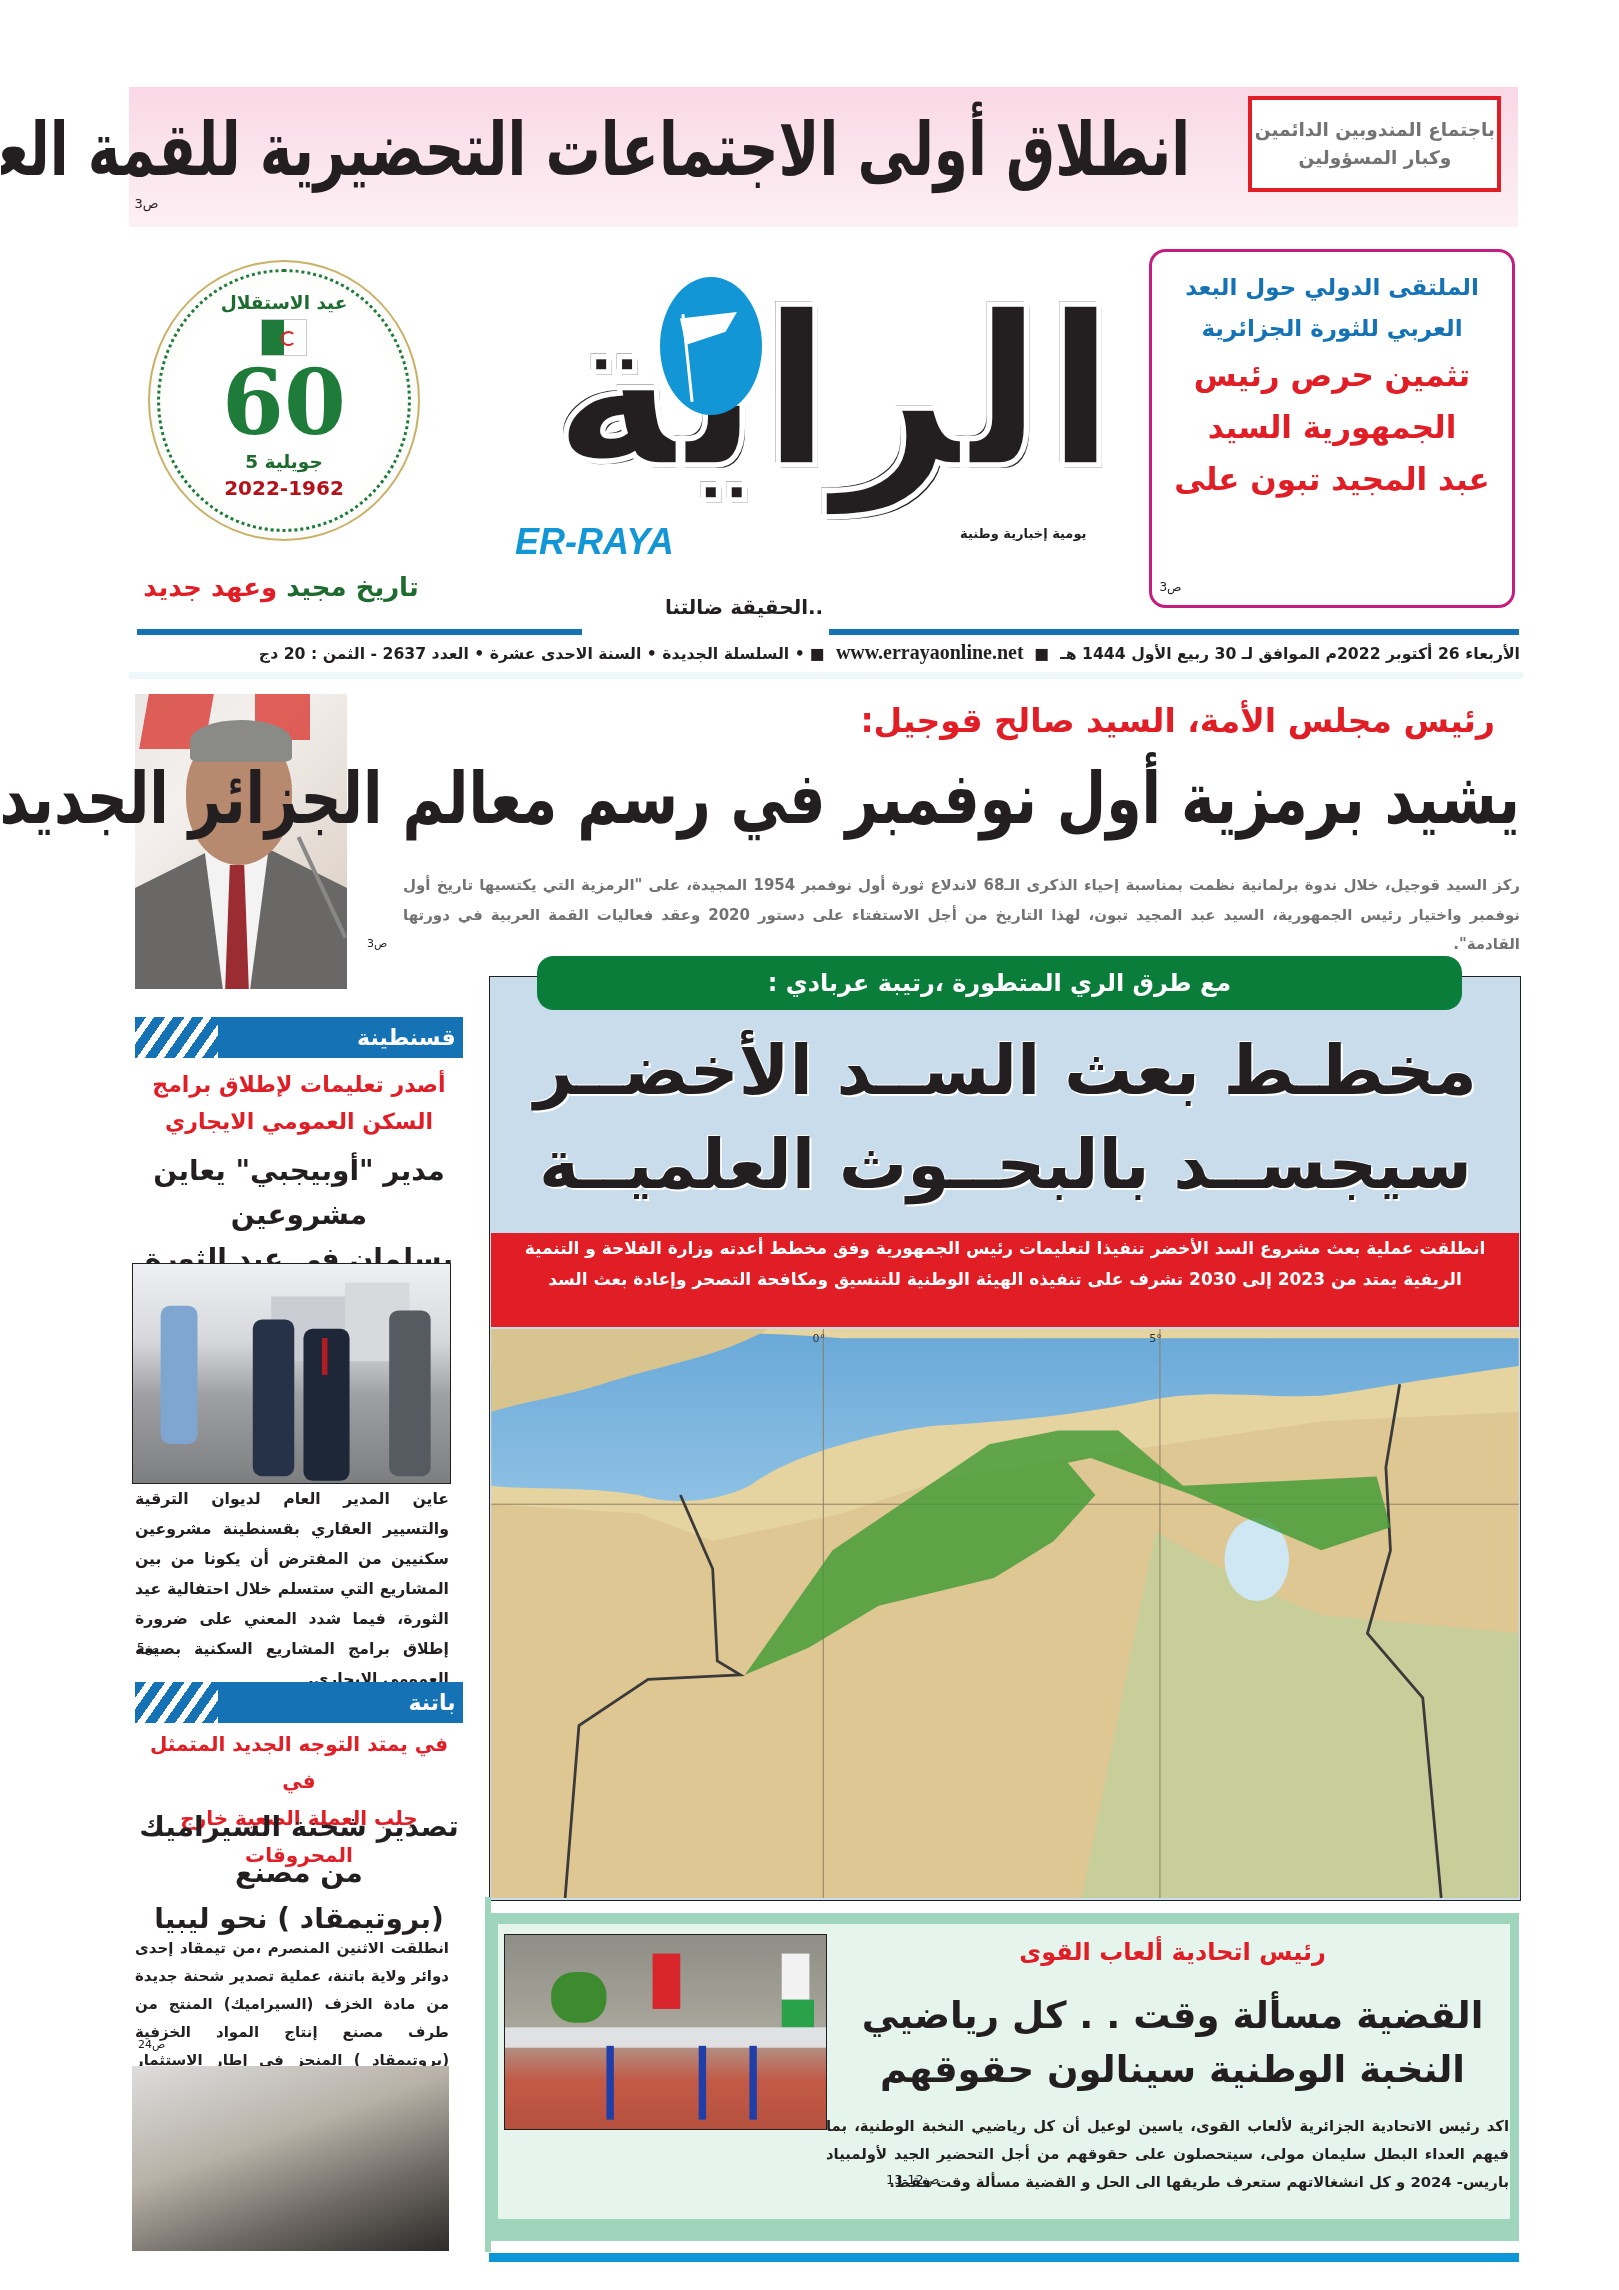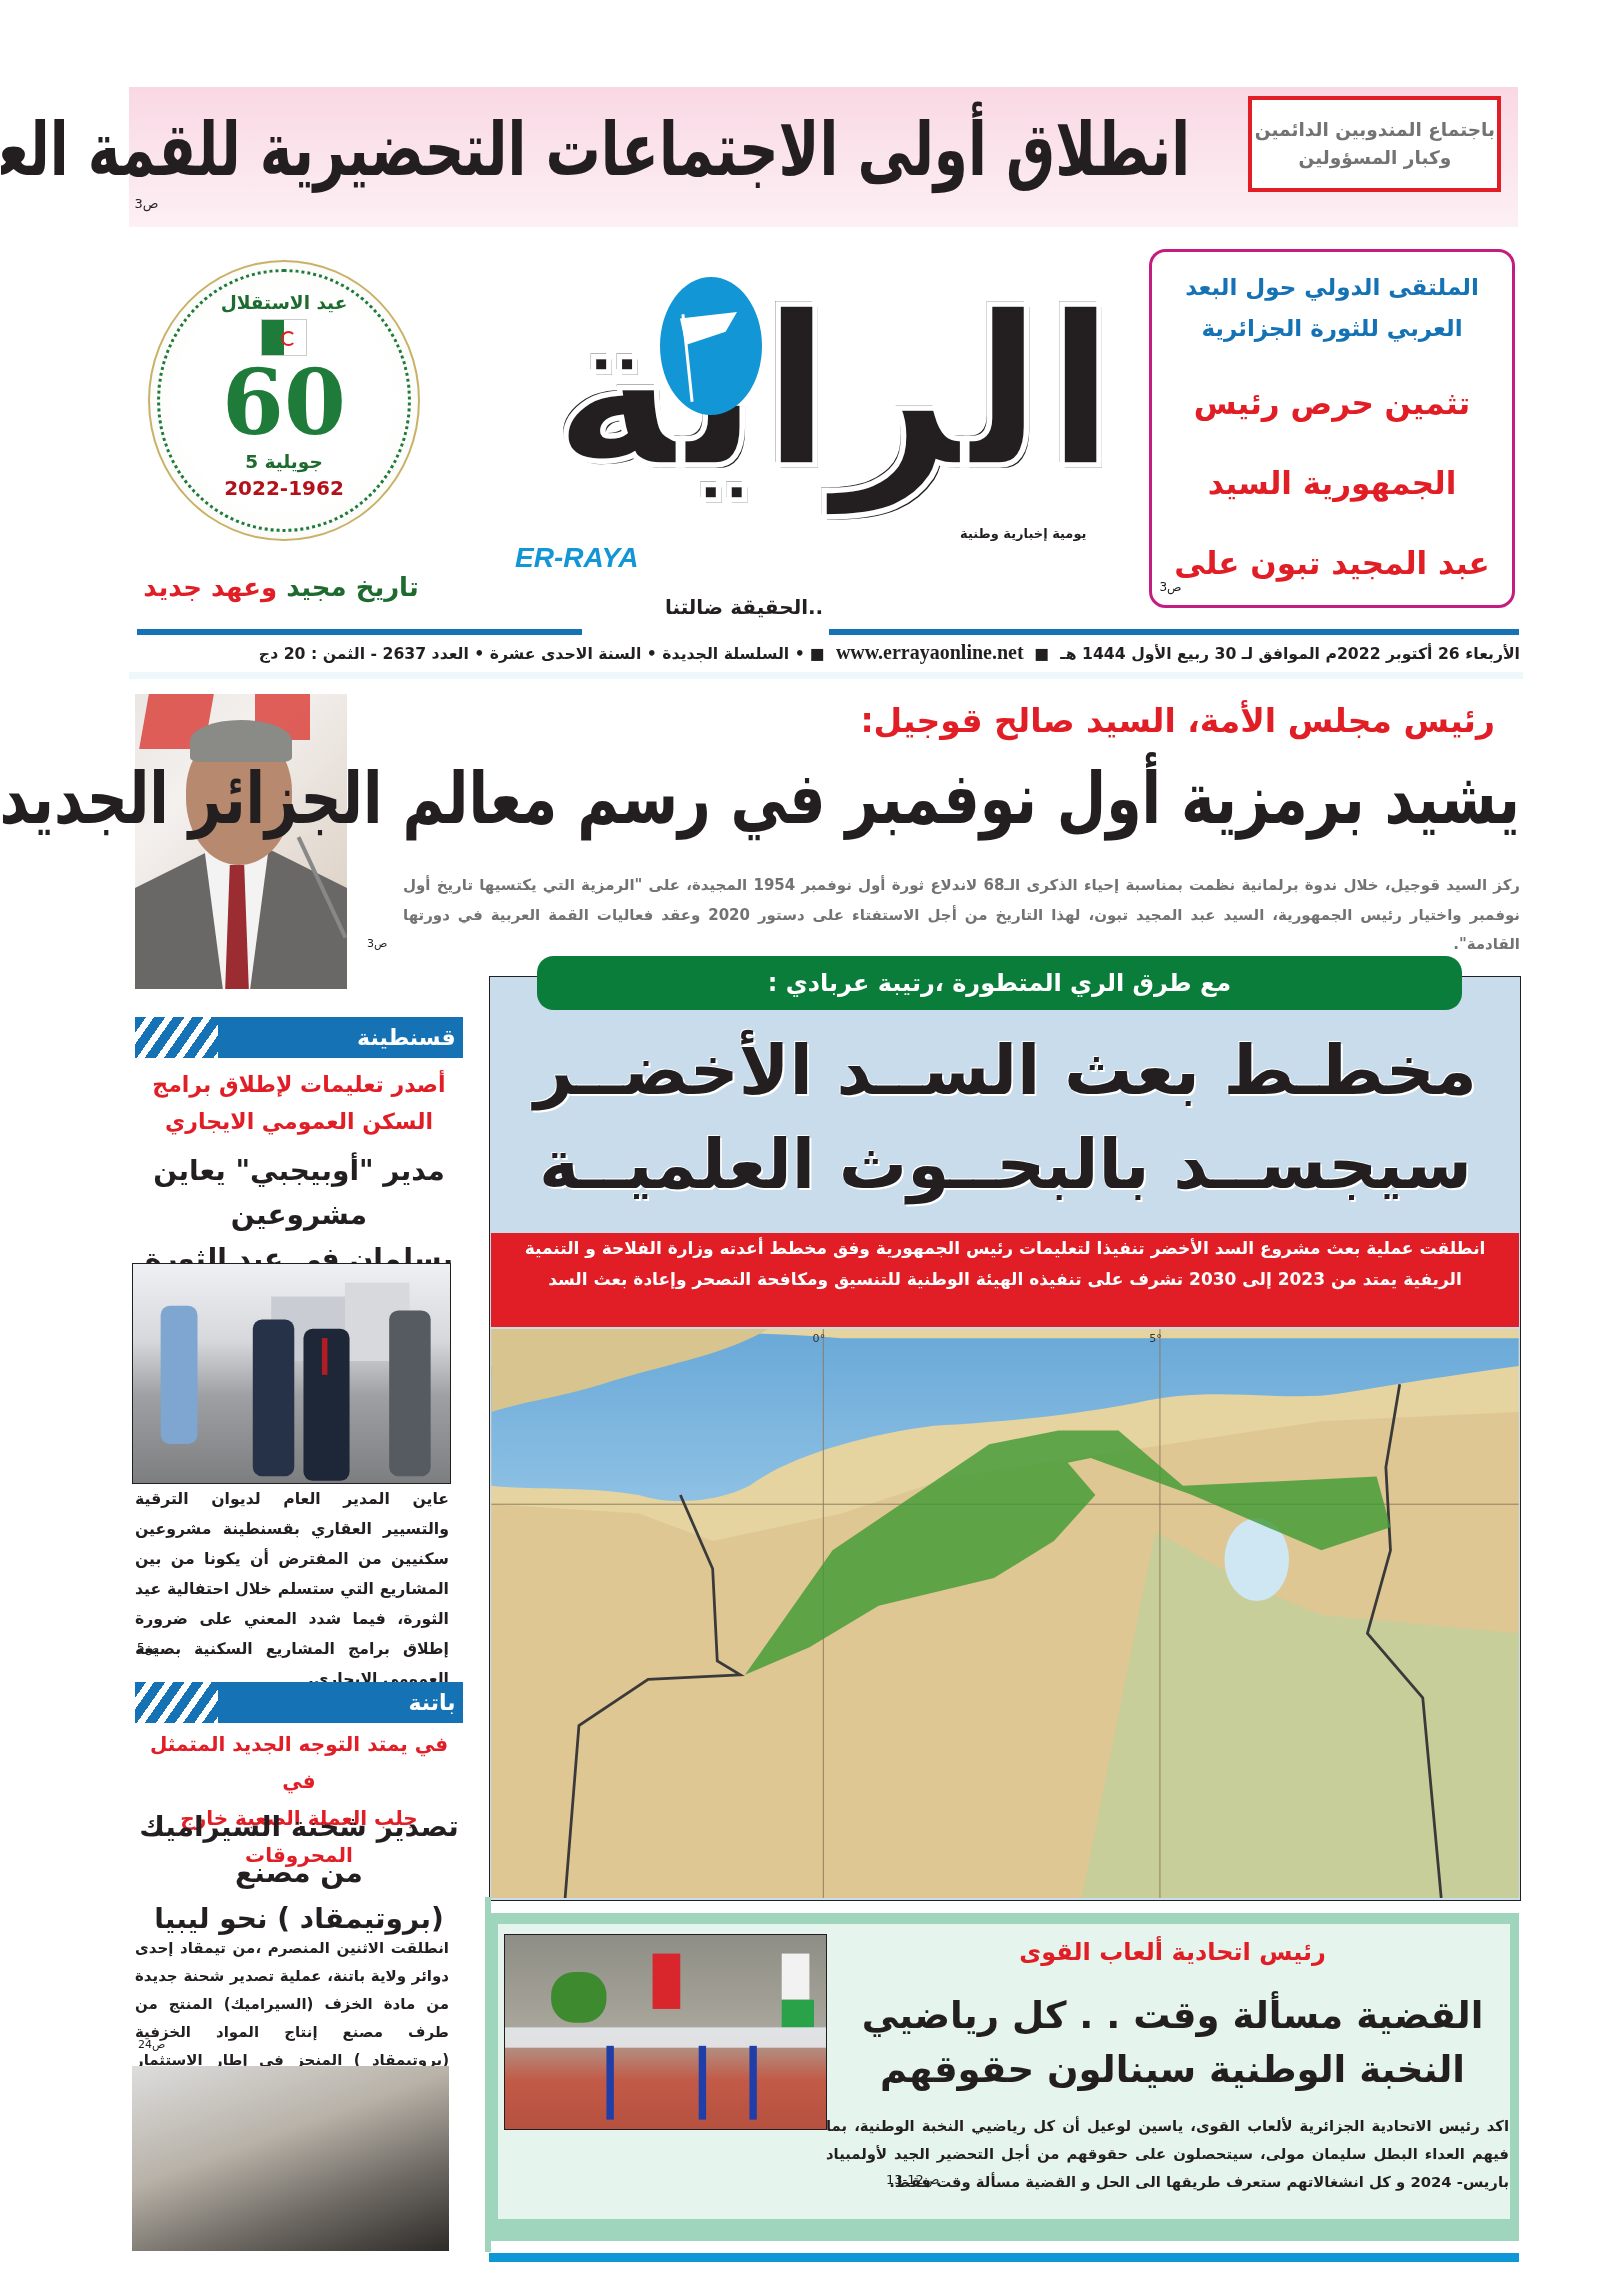--- a/index.html
+++ b/index.html
@@ -21,26 +21,26 @@
   #logo-num{top:88px;font-size:89px;color:#1e7b3a;font-family:"DejaVu Serif",serif;padding-left:32px;}
   #logo-july{top:189px;color:#1e6b2f;font-size:18.5px;}
   #logo-years{top:214px;color:#b3121a;font-size:20px;}
   #slogan{left:138px;top:572px;width:286px;text-align:center;font-weight:bold;font-size:26px;white-space:nowrap;}
   #slogan .g{color:#1e6b2f;} #slogan .r{color:#e11d25;}
   #masthead-name{left:489px;top:277px;width:628px;height:277px;}
   #masthead-name .ar{position:absolute;right:0;top:9.2px;font-size:212px;font-weight:bold;color:#231f20;-webkit-text-stroke:5.5px #fff;text-shadow:0 0 0 #231f20, 2.8px 2.8px 0 #231f20,-2.8px -2.8px 0 #231f20;letter-spacing:-5.5px;line-height:1;}
   #flag-circle{left:660px;top:277px;width:102px;height:138px;border-radius:50%;background:#1296d6;}
   #flag-circle::before{content:"";position:absolute;left:20px;top:35px;width:57px;height:33px;background:#fff;clip-path:polygon(0 20%,100% 0,80% 60%,10% 100%);}
   #flag-circle::after{content:"";position:absolute;left:26px;top:37px;width:2.8px;height:88px;background:#fff;transform:rotate(-6deg);}
-  #er-raya{left:515px;top:542px;font-style:italic;font-weight:bold;font-size:28px;color:#1296d6;font-family:"Liberation Sans",sans-serif;direction:ltr;}
+  #er-raya{left:515px;top:521px;font-style:italic;font-weight:bold;font-size:36px;color:#1296d6;font-family:"Liberation Sans",sans-serif;direction:ltr;}
   #tagline-daily{left:960px;top:526px;font-size:13px;font-weight:bold;color:#231f20;}
   #motto{left:665px;top:595px;font-size:20px;font-weight:bold;color:#231f20;}
   #right-box{left:1149px;top:249px;width:360px;height:353px;border:3.7px solid #c41d7f;border-radius:16.6px;background:#fff;text-align:center;}
   #right-box .blue{color:#1573b5;font-weight:bold;font-size:23px;line-height:41px;}
-  #right-box .red{color:#e11d25;font-weight:bold;font-size:31px;line-height:52px;margin-top:28px;}
+  #right-box .red{color:#e11d25;font-weight:bold;font-size:31px;line-height:52px;}
   #right-box-first{margin-top:14.8px;}
   #right-box-ref{position:absolute;left:7.4px;bottom:11px;font-size:12px;}
   
   .blue-rule{height:5.5px;background:#1573b5;}
   #rule-left{left:137px;top:629px;width:445px;}
   #rule-right{left:829px;top:629px;width:690px;}
   #info-bar{right:100px;top:641px;font-size:15.7px;font-weight:bold;white-space:nowrap;color:#231f20;}
   #info-bar .url{font-family:"Liberation Serif",serif;font-size:20px;direction:ltr;unicode-bidi:embed;}
   #info-strip{left:129px;top:672px;width:1394px;height:7.4px;background:#eef8fb;}
   

